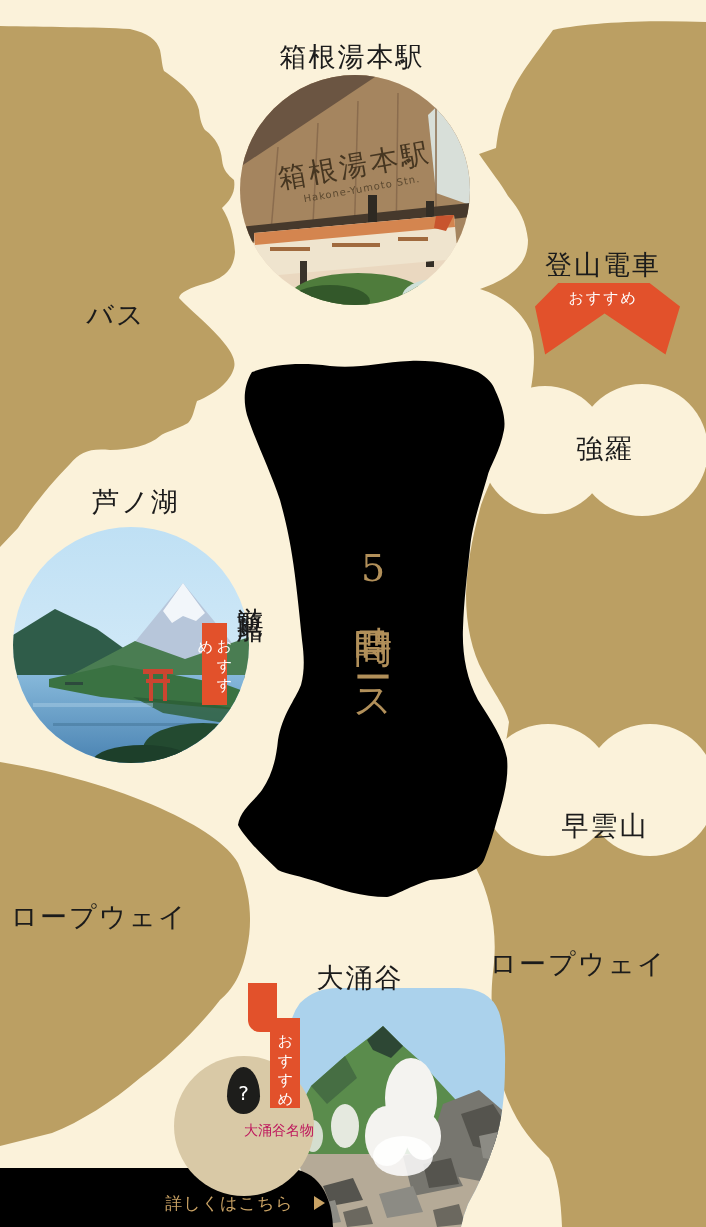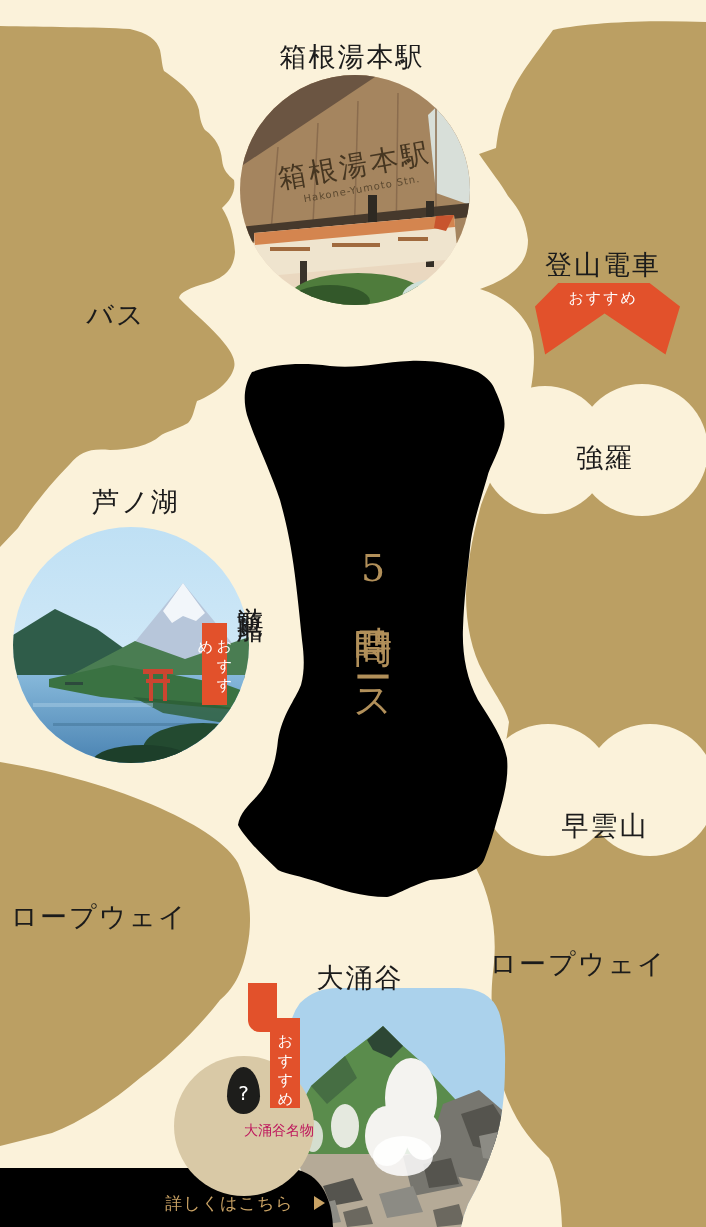--- a/index.html
+++ b/index.html
@@ -212,21 +212,21 @@
     </g>
   </svg>
 
   <svg id="band-svg" width="340" height="77" viewBox="0 0 340 77">
     <path fill="var(--black)" d="M0,18 L283,18 C312,18 331,36 333,77 L0,77 Z"></path>
   </svg>
 
   <div class="label" style="left:352px;top:57px;">箱根湯本駅</div>
   <div class="label" style="left:103px;top:315px;margin-left:13px;">バス</div>
   <div class="label" style="left:603px;top:265px;">登山電車</div>
-  <div class="label" style="left:605px;top:449px;margin-top:9px;">強羅</div>
+  <div class="label" style="left:605px;top:449px;">強羅</div>
   <div class="label" style="left:136px;top:502px;text-align:right;">芦ノ湖</div>
   <div class="label" style="left:605px;top:786px;margin-top:40px;">早雲山</div>
   <div class="label" style="left:99px;top:917px;">ロープウェイ</div>
   <div class="label" style="left:578px;top:964px;">ロープウェイ</div>
   <div class="label" style="left:360px;top:978px;">大涌谷</div>
   <div class="vlabel" style="left:232px;top:586px;">遊覧船</div>
 
   <div id="course">
     <span class="num">5</span><span>時間コース</span>
   </div>

